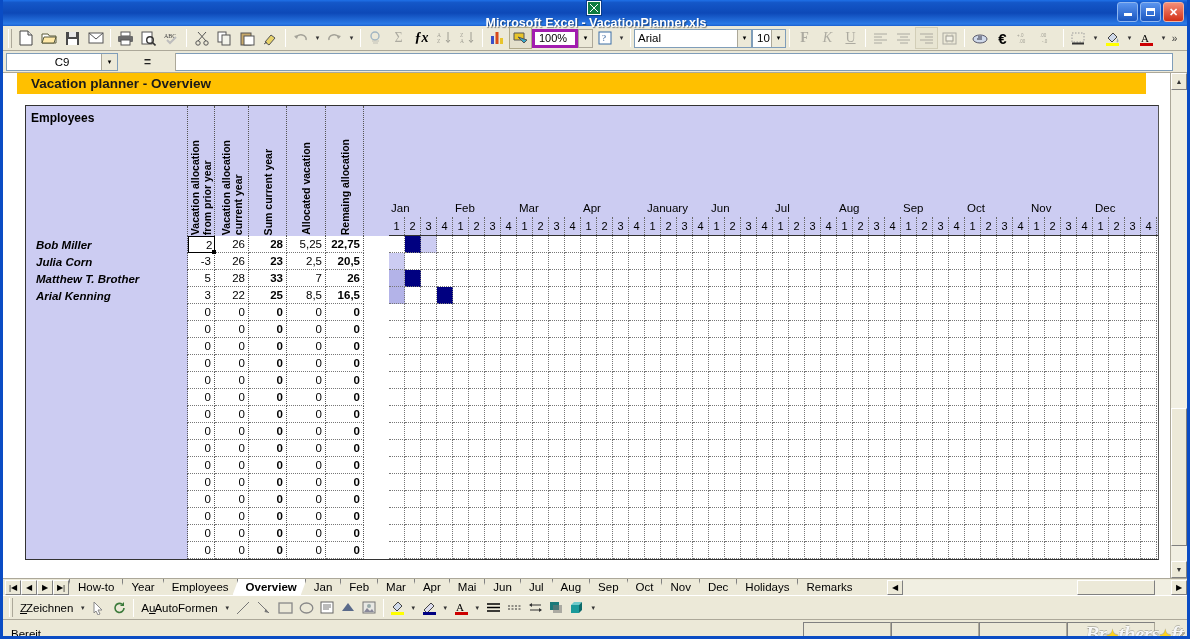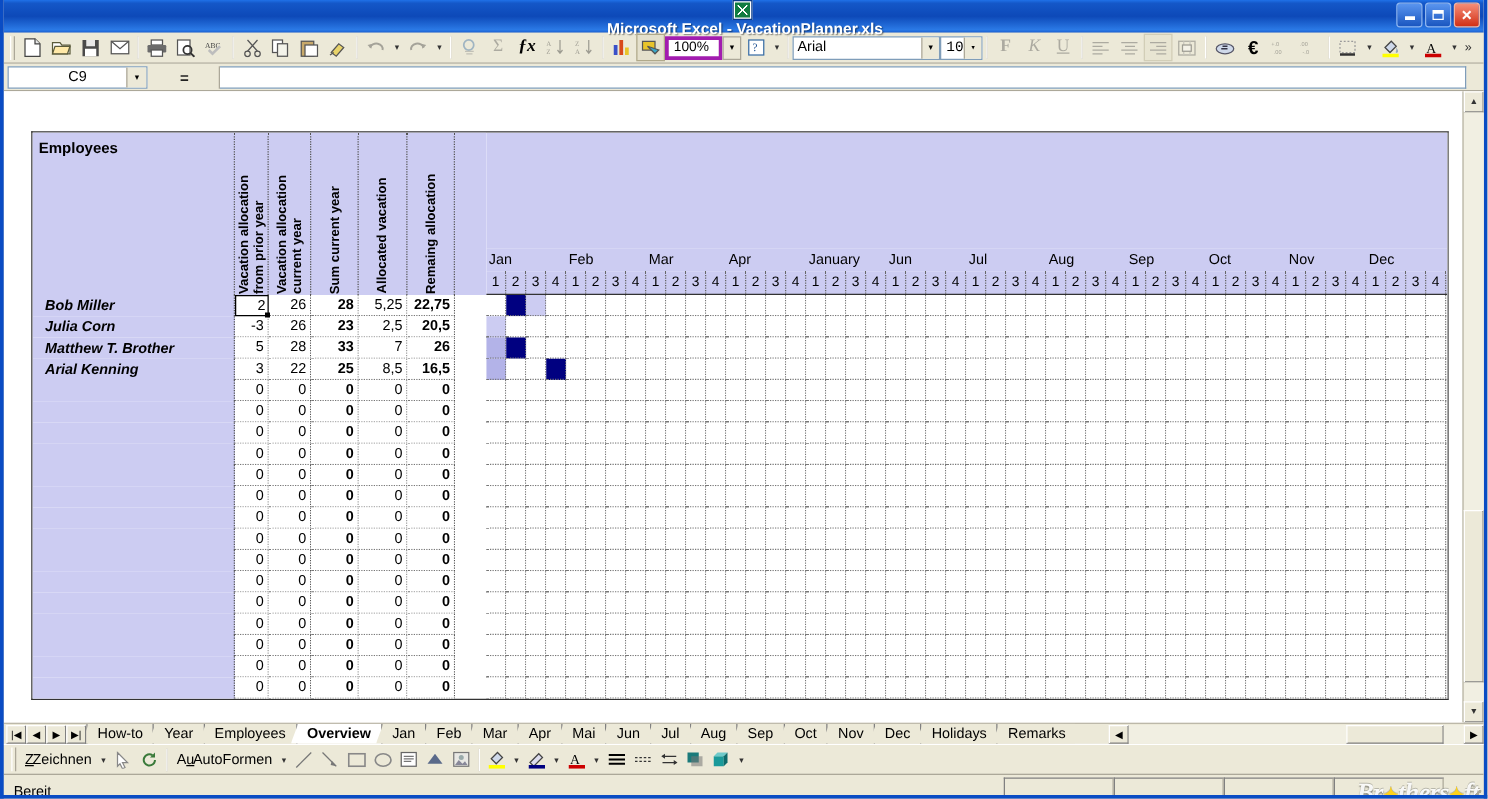--- a/index.html
+++ b/index.html
@@ -88,21 +88,21 @@
   .zoomarrow {
     width: 15px; height: 19px; background: #ece9d8; border: 1px solid #aca899;
     display:flex; align-items:center; justify-content:center; font-size: 7px;
   }
   .fontbox {
     width: 118px; height: 19px; background: #fff; border: 1px solid #7f9db9;
     display: flex; align-items: center; padding-left: 3px; font-size: 11.5px;
   }
   .sizebox {
     width: 34px; height: 19px; background: #fff; border: 1px solid #7f9db9;
-    display: flex; align-items: center; padding-left: 4px; font-size: 11.5px; font-family: Liberation Mono, monospace;
+    display: flex; align-items: center; padding-left: 4px; font-size: 11.5px;
   }
   .combo-arrow {
     width: 14px; height: 17px; background: #ece9d8;
     display:flex; align-items:center; justify-content:center; font-size: 7px;
     margin-left: auto; border-left: 1px solid #aca899;
   }
   .fbtn { font-family: "Liberation Serif", serif; font-size: 14px; color:#555; }
 
   
   .formulabar {
@@ -546,20 +546,21 @@
       <span>C9</span>
       <span class="nb-arrow">▾</span>
     </div>
     <div class="fb-eq">=</div>
     <div class="fb-input"></div>
   </div>
 
   <div class="sheetwrap">
     <div class="sheet">
 
+      <div class="banner">Vacation planner - Overview</div>
 
       <div class="grid">
 
         <div class="leftblk">
           <div class="hdrrow">
             <div class="emp-hdr">Employees</div>
             <div class="vhdr w1">
                 <span>Vacation allocation
 from prior year</span>
               </div>

